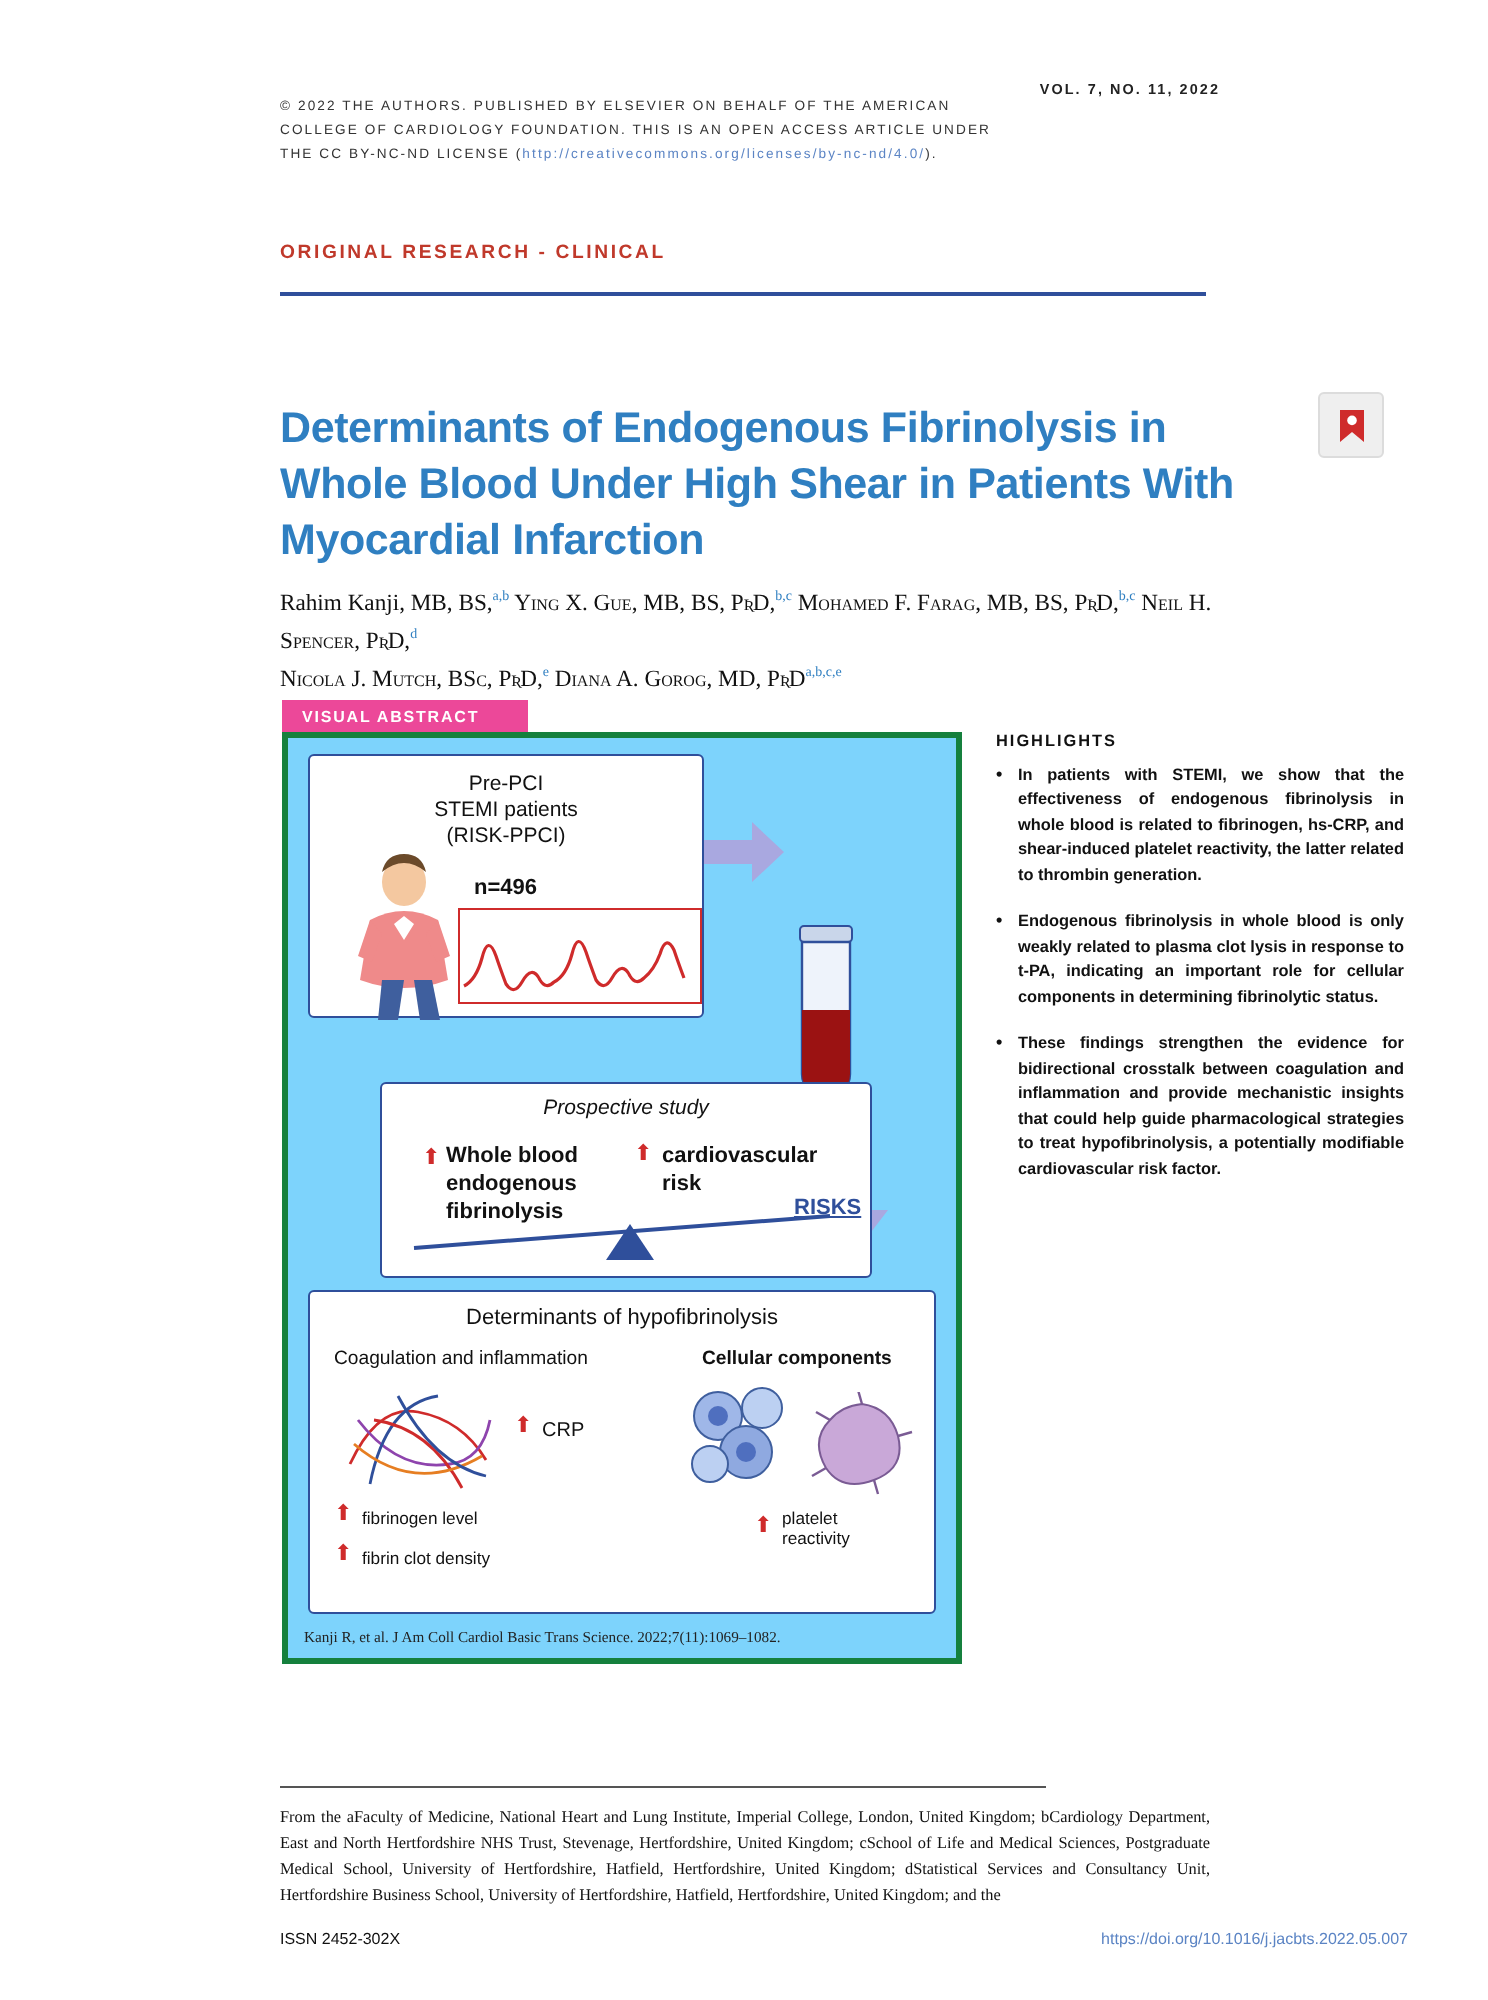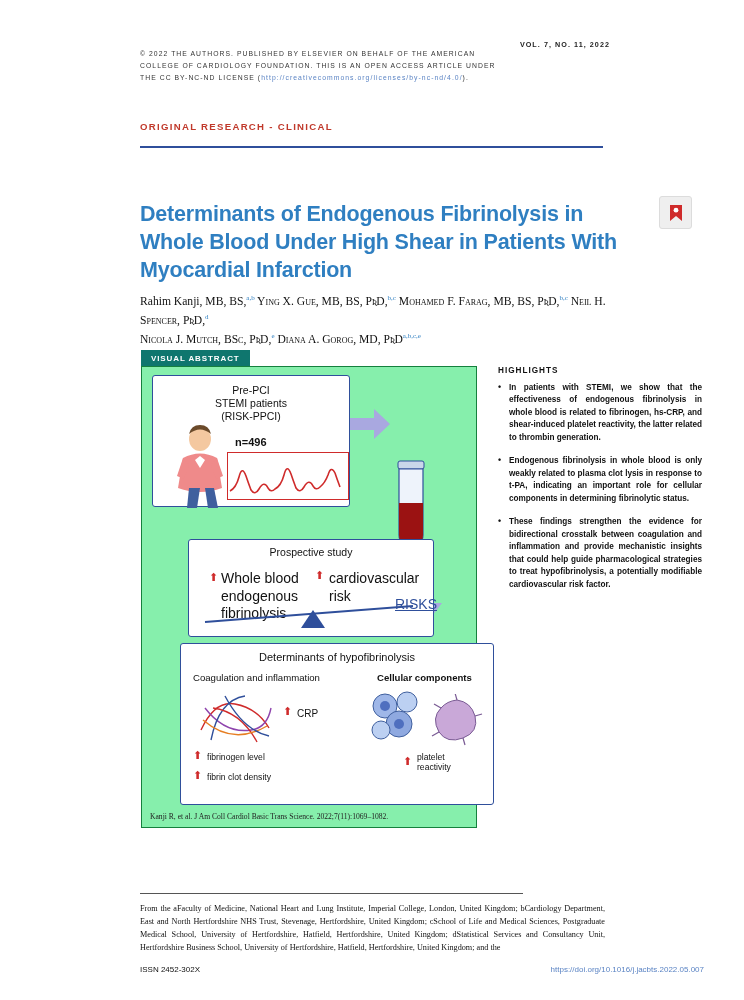--- a/index.html
+++ b/index.html
@@ -64,28 +64,28 @@
     position:absolute; left:140px; top:292px; width:500px;
     font-family:"Liberation Serif", serif;
     font-size:11.6px; line-height:1.65; color:#111;
   }
   .authors sup { font-size:7px; color:#2f7fc1; }
   .sc { font-variant:small-caps; }
 
   
   .va-tab {
     position:absolute; left:141px; top:350px;
-    background:#0f766e; color:#fff;
+    background:#ec4899; color:#fff;
     font-family:"Liberation Sans", sans-serif;
     font-size:8px; font-weight:700; letter-spacing:0.9px;
-    padding:4px 10px 4px 10px;
+    padding:4px 24px 4px 10px;
   }
   .va-box {
     position:absolute; left:141px; top:366px; width:334px; height:460px;
-    border:1px solid #15803d; background:#86efac;
+    border:3px solid #15803d; background:#7dd3fc;
   }
   .va-inner { position:relative; width:100%; height:100%; }
 
   
   .panel { position:absolute; border:1.4px solid #2f4f9b; border-radius:3px; background:#fff; }
   .p1 { left:10px; top:8px; width:196px; height:130px; }
   .p1 .ptitle {
     position:absolute; left:0; right:0; top:8px; text-align:center;
     font-family:"Liberation Sans", sans-serif; font-size:10.5px; color:#111; line-height:1.25;
   }
@@ -110,30 +110,30 @@
 
   .tube { position:absolute; left:246px; top:92px; width:46px; height:96px; }
 
   
   .arrow-big { position:absolute; fill:#a9a8e0; }
 
   
   .p3 { left:46px; top:172px; width:244px; height:96px; }
   .p3 .ptitle {
     position:absolute; left:0; right:0; top:6px; text-align:center;
-    font-family:"Liberation Sans", sans-serif; font-size:10.5px; color:#111;
+    font-family:"Liberation Sans", sans-serif; font-size:10.5px; color:#111;font-style:italic;
   }
   .lbl {
     position:absolute; font-family:"Liberation Sans", sans-serif;
-    font-size:14px; color:#111; line-height:1.25;
+    font-size:11px; color:#111; line-height:1.25;font-weight:bold;
   }
   .lbl-blue { color:#2f4f9b;padding-left:16px; }
 
   
-  .p4 { left:10px; top:276px; width:312px; height:160px;margin-left:28px; }
+  .p4 { left:10px; top:276px; width:312px; height:160px; }
   .p4 .ptitle {
     position:absolute; left:0; right:0; top:7px; text-align:center;
     font-family:"Liberation Sans", sans-serif; font-size:11px; color:#111;
   }
   .sub-h {
     position:absolute; font-family:"Liberation Sans", sans-serif;
     font-size:9.6px; color:#111;
   }
   .item {
     position:absolute; font-family:Liberation Sans, sans-serif;

